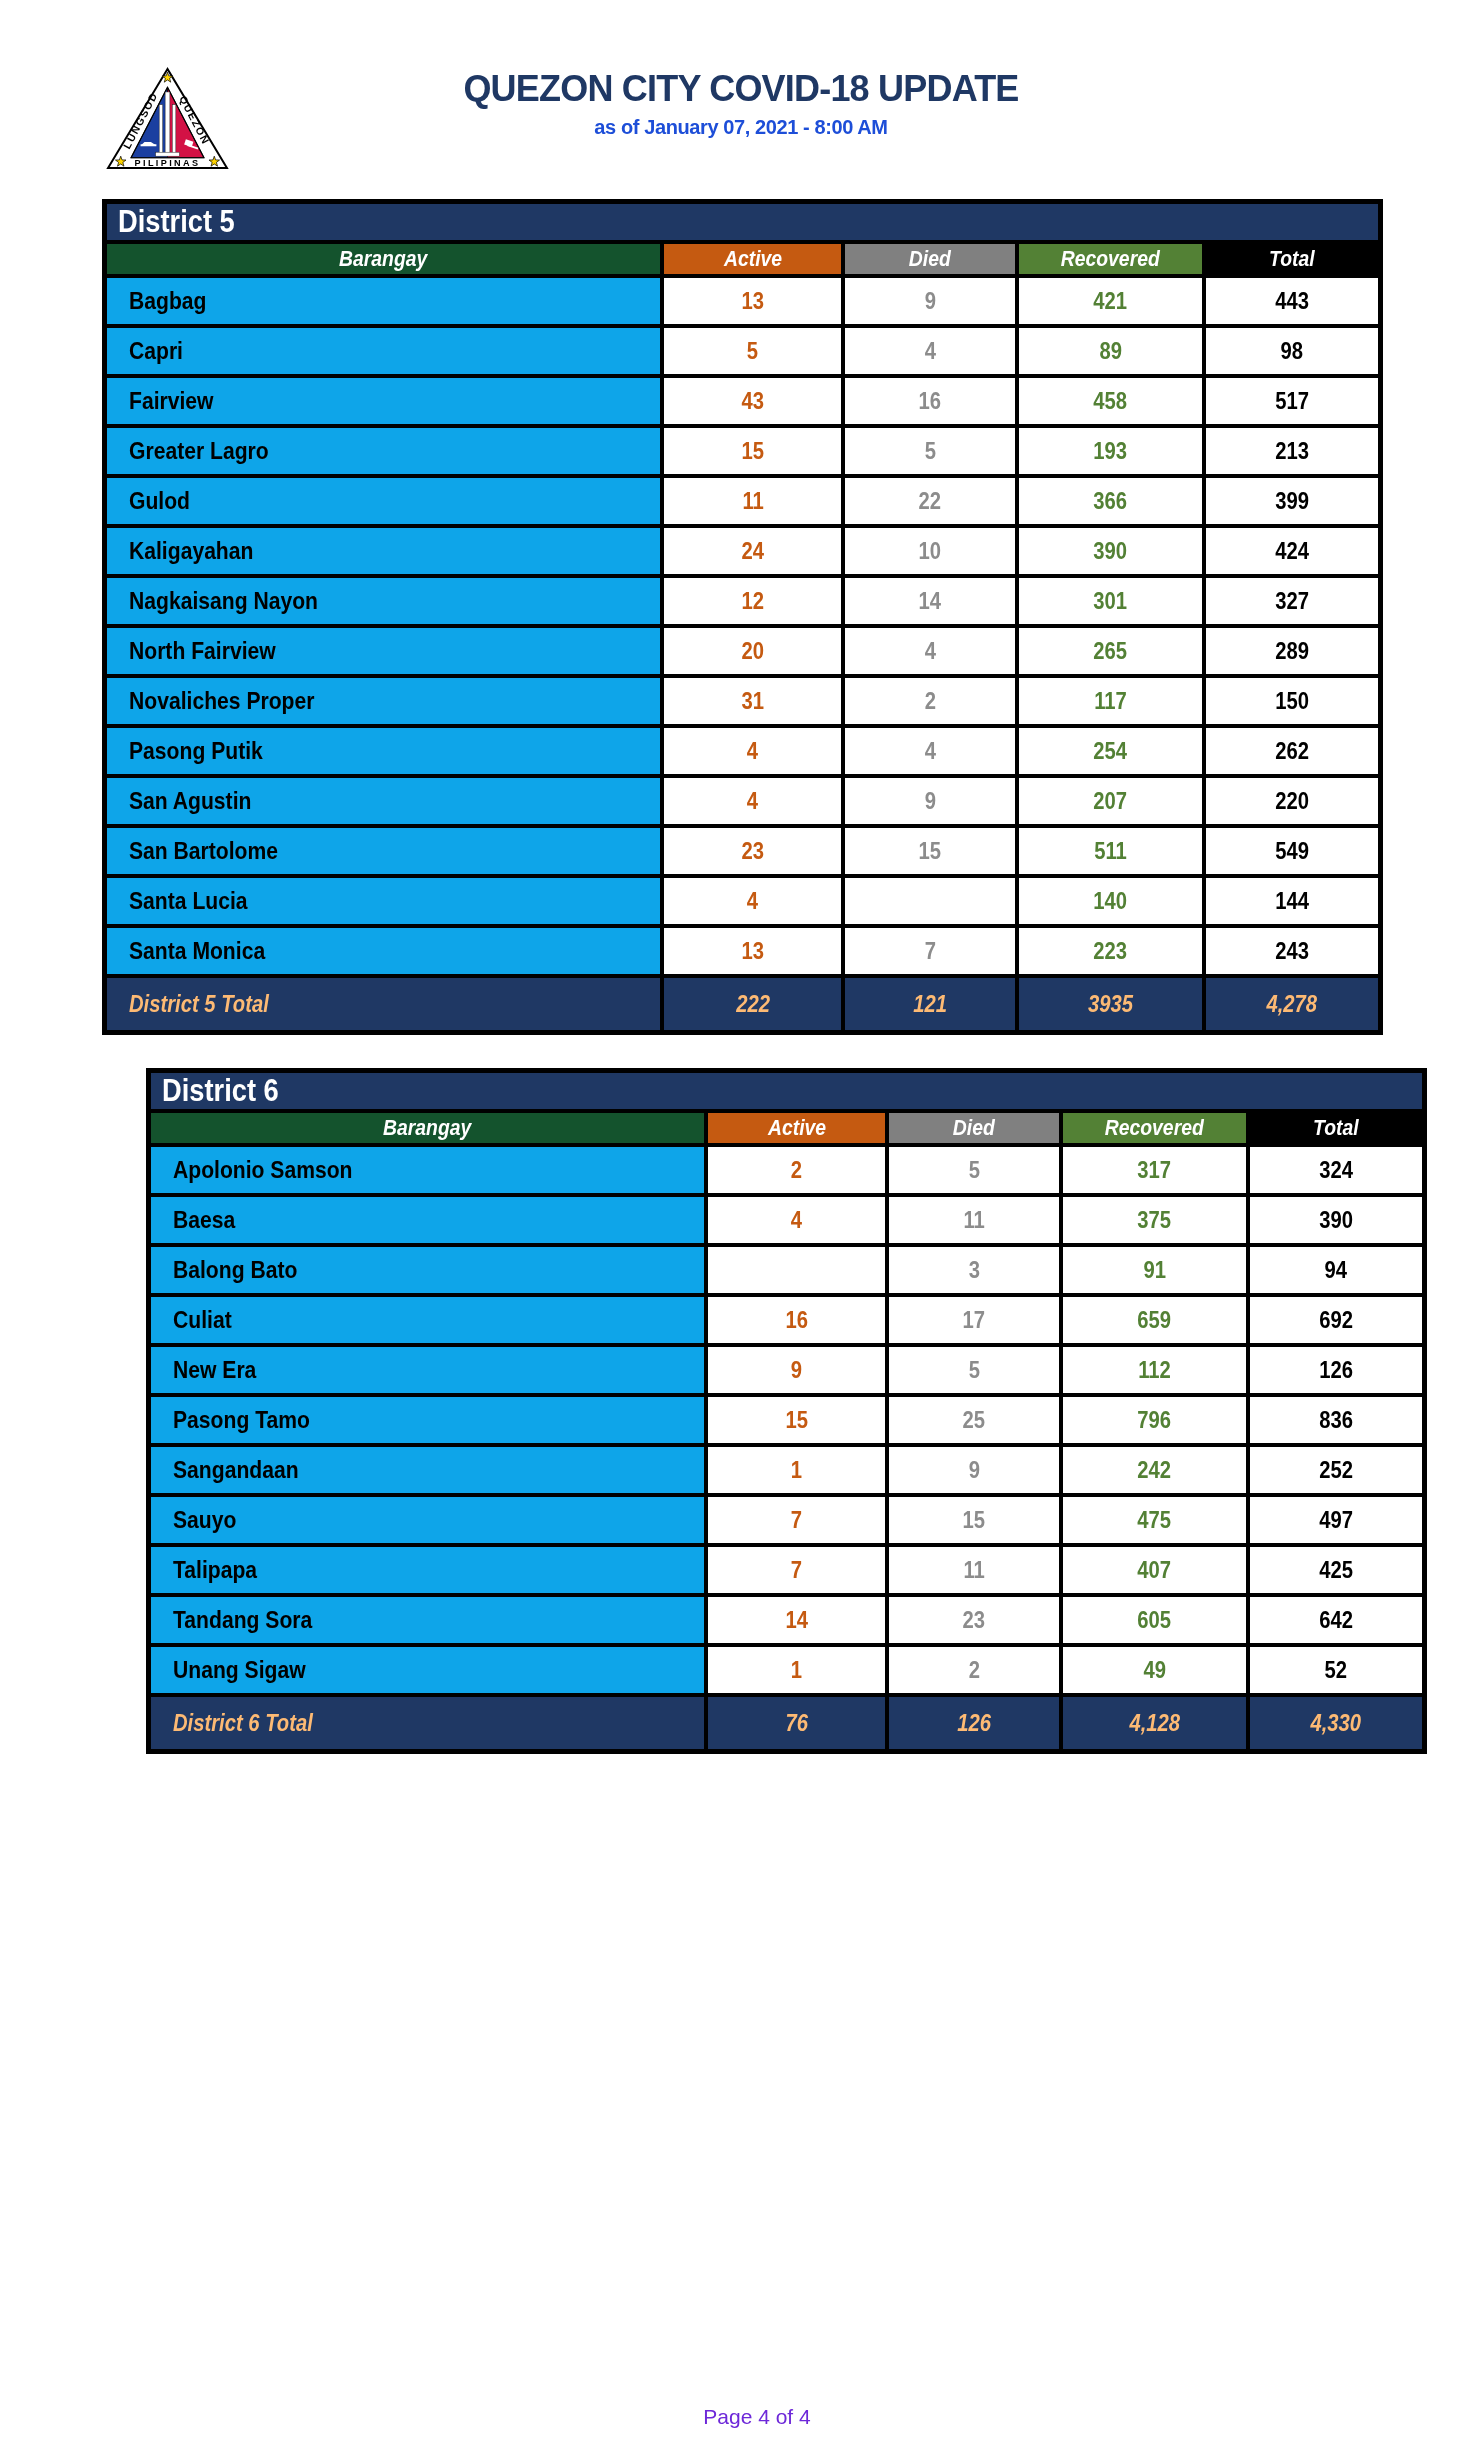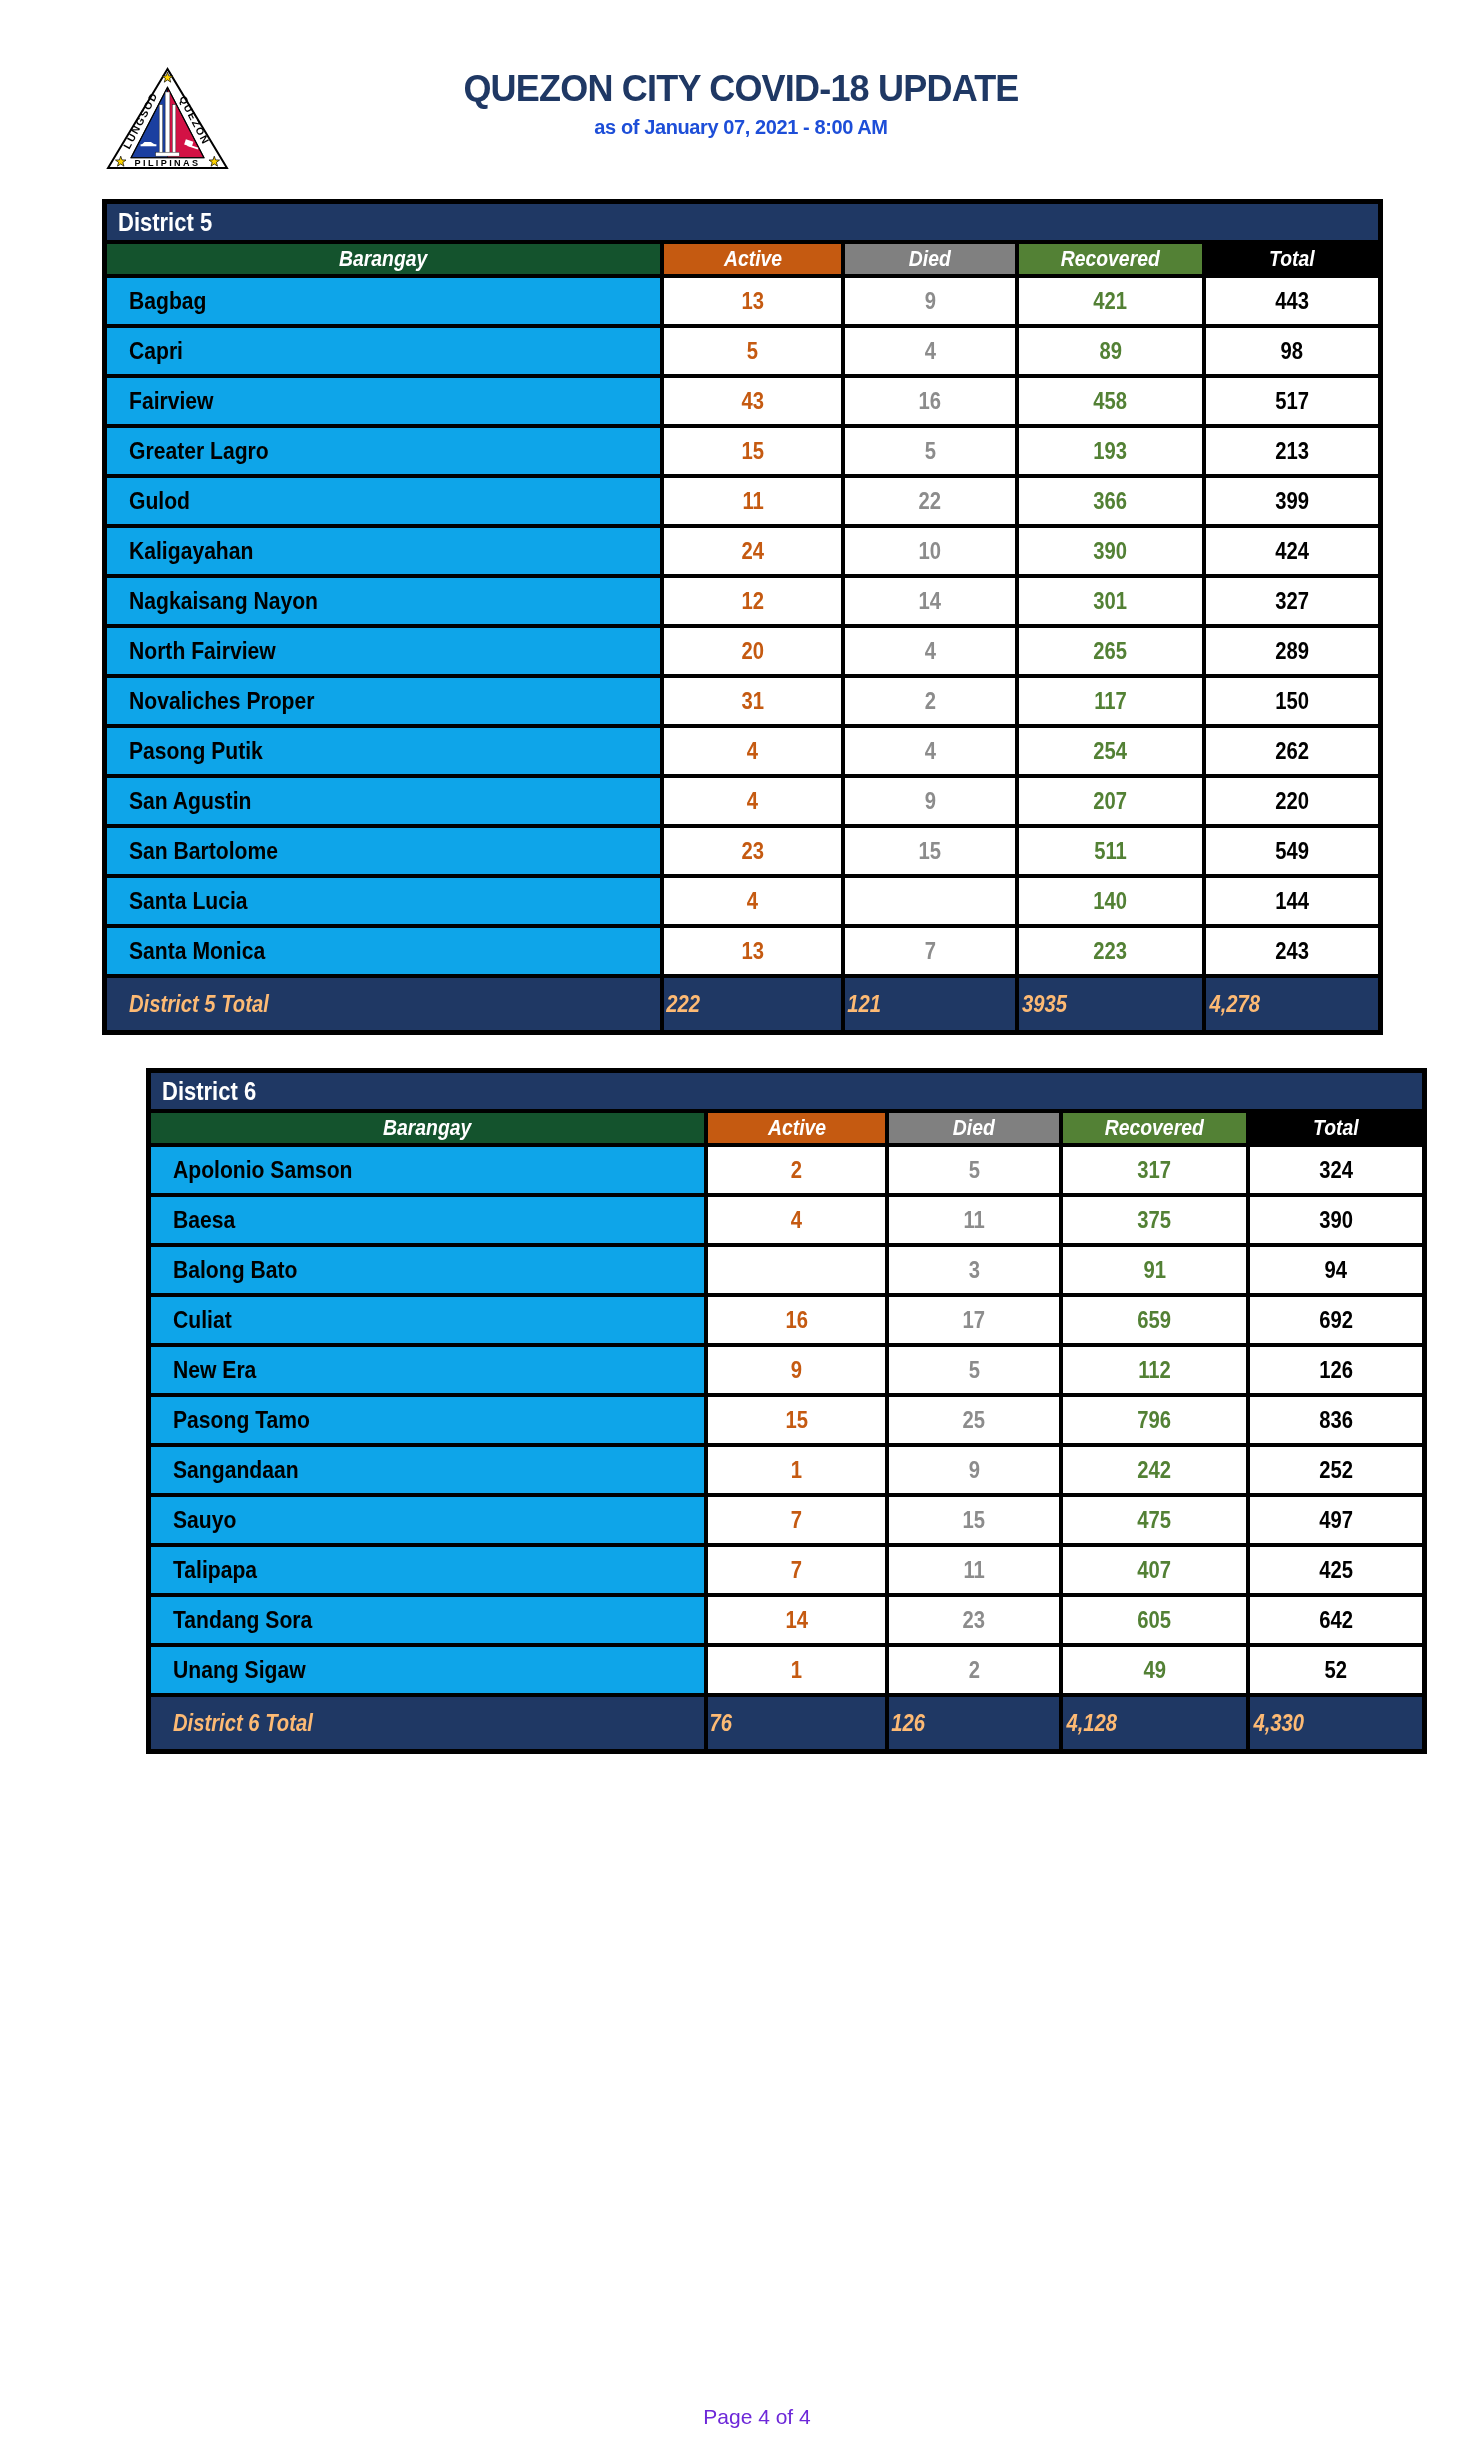--- a/index.html
+++ b/index.html
@@ -33,21 +33,21 @@
     border-collapse: collapse;
     border: 5.6px solid #000000;
     table-layout: fixed;
     width: 100%;
     background: #ffffff;
   }
   table.qc-table td { border: 4px solid #000000; overflow: hidden; vertical-align: middle; }
 
   tr.district-row td {
     background: #1F3864; color: #ffffff;
-    font-weight: 700; font-size: 25px;
+    font-weight: 700; font-size: 31px;
     text-align: left; padding: 0 0 0 11px; height: 36px;
   }
   tr.header-row td {
     color: #ffffff; font-weight: 700; font-style: italic;
     text-align: center; font-size: 22px; height: 30px; padding: 0;
   }
   td.h-barangay  { background: #14532d; }
   td.h-active    { background: #C55A11; }
   td.h-died      { background: #808080; }
   td.h-recovered { background: #538135; }
@@ -62,21 +62,21 @@
   td.died-cell      { color: #8C8C8C; }
   td.recovered-cell { color: #538135; }
   td.total-cell     { color: #000000; }
 
   tr.total-row td {
     background: #1F3864; color: #fdba74;
     font-weight: 700; font-style: italic;
     height: 52px; font-size: 23px; padding: 0;
   }
   tr.total-row td.total-label-cell { text-align: left; padding-left: 22px; }
-  tr.total-row td.total-num-cell { }
+  tr.total-row td.total-num-cell { text-align: center; }
 
   
   .t { display: inline-block; transform: scaleX(0.88); transform-origin: center; white-space: nowrap; }
   .t-left { transform-origin: left center; }
 
   
   .footer {
     position: absolute; top: 2405px; left: 16px; width: 100%;
     text-align: center; font-size: 21px; color: #6d28d9; font-weight: 400;
   }

